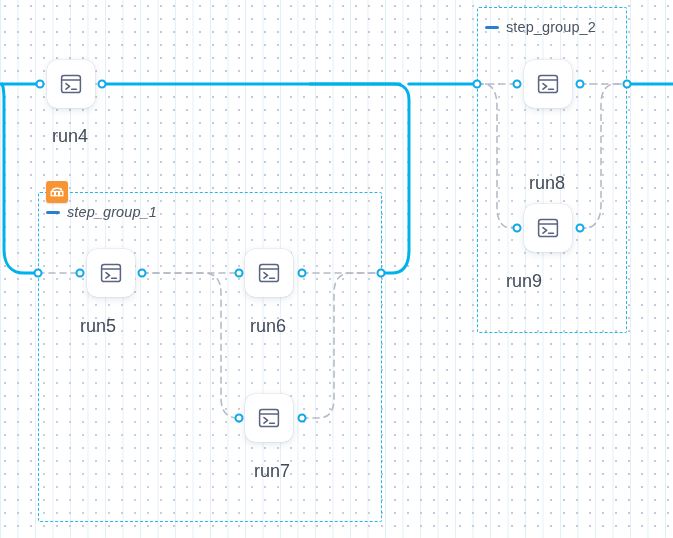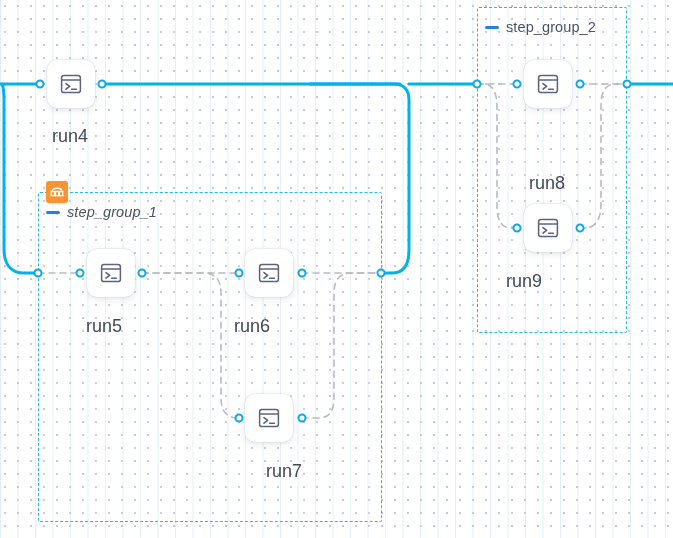--- a/index.html
+++ b/index.html
@@ -170,41 +170,41 @@
       <div class="node-label" style="left: 70px; top: 126px; color: rgb(65, 74, 88);">run4</div>
       <div class="node" id="run5" style="left: 87px; top: 249px;">
         <svg class="term-icon" viewBox="0 0 24 24">
           <rect x="2.6" y="3.4" width="18.8" height="17.2" rx="2.4" fill="none" stroke="#5b6380" stroke-width="1.5"></rect>
           <line x1="2.6" y1="8.0" x2="21.4" y2="8.0" stroke="#5b6380" stroke-width="1.5"></line>
           <polyline points="7,11.6 10.6,14.4 7,17.2" fill="none" stroke="#5b6380" stroke-width="1.6" stroke-linecap="round" stroke-linejoin="round"></polyline>
           <line x1="12.6" y1="17.2" x2="17.4" y2="17.2" stroke="#5b6380" stroke-width="1.6" stroke-linecap="round"></line>
         </svg>
         <span class="code-glyph"></span>
       </div>
-      <div class="node-label" style="left: 104px; top: 316px; color: rgb(65, 74, 88);">run5</div>
+      <div class="node-label" style="left: 98px; top: 316px; color: rgb(65, 74, 88);">run5</div>
       <div class="node" id="run6" style="left: 245px; top: 249px;">
         <svg class="term-icon" viewBox="0 0 24 24">
           <rect x="2.6" y="3.4" width="18.8" height="17.2" rx="2.4" fill="none" stroke="#5b6380" stroke-width="1.5"></rect>
           <line x1="2.6" y1="8.0" x2="21.4" y2="8.0" stroke="#5b6380" stroke-width="1.5"></line>
           <polyline points="7,11.6 10.6,14.4 7,17.2" fill="none" stroke="#5b6380" stroke-width="1.6" stroke-linecap="round" stroke-linejoin="round"></polyline>
           <line x1="12.6" y1="17.2" x2="17.4" y2="17.2" stroke="#5b6380" stroke-width="1.6" stroke-linecap="round"></line>
         </svg>
         <span class="code-glyph"></span>
       </div>
-      <div class="node-label" style="left: 252px; top: 316px; color: rgb(65, 74, 88);">run6</div>
+      <div class="node-label" style="left: 268px; top: 316px; color: rgb(65, 74, 88);">run6</div>
       <div class="node" id="run7" style="left: 245px; top: 394px;">
         <svg class="term-icon" viewBox="0 0 24 24">
           <rect x="2.6" y="3.4" width="18.8" height="17.2" rx="2.4" fill="none" stroke="#5b6380" stroke-width="1.5"></rect>
           <line x1="2.6" y1="8.0" x2="21.4" y2="8.0" stroke="#5b6380" stroke-width="1.5"></line>
           <polyline points="7,11.6 10.6,14.4 7,17.2" fill="none" stroke="#5b6380" stroke-width="1.6" stroke-linecap="round" stroke-linejoin="round"></polyline>
           <line x1="12.6" y1="17.2" x2="17.4" y2="17.2" stroke="#5b6380" stroke-width="1.6" stroke-linecap="round"></line>
         </svg>
         <span class="code-glyph"></span>
       </div>
-      <div class="node-label" style="left: 284px; top: 461px; color: rgb(65, 74, 88);">run7</div>
+      <div class="node-label" style="left: 272px; top: 461px; color: rgb(65, 74, 88);">run7</div>
       <div class="node" id="run8" style="left: 524px; top: 60px;">
         <svg class="term-icon" viewBox="0 0 24 24">
           <rect x="2.6" y="3.4" width="18.8" height="17.2" rx="2.4" fill="none" stroke="#5b6380" stroke-width="1.5"></rect>
           <line x1="2.6" y1="8.0" x2="21.4" y2="8.0" stroke="#5b6380" stroke-width="1.5"></line>
           <polyline points="7,11.6 10.6,14.4 7,17.2" fill="none" stroke="#5b6380" stroke-width="1.6" stroke-linecap="round" stroke-linejoin="round"></polyline>
           <line x1="12.6" y1="17.2" x2="17.4" y2="17.2" stroke="#5b6380" stroke-width="1.6" stroke-linecap="round"></line>
         </svg>
         <span class="code-glyph"></span>
       </div>
       <div class="node-label" style="left: 547px; top: 141px; color: rgb(65, 74, 88); margin-top: 32px;">run8</div>

